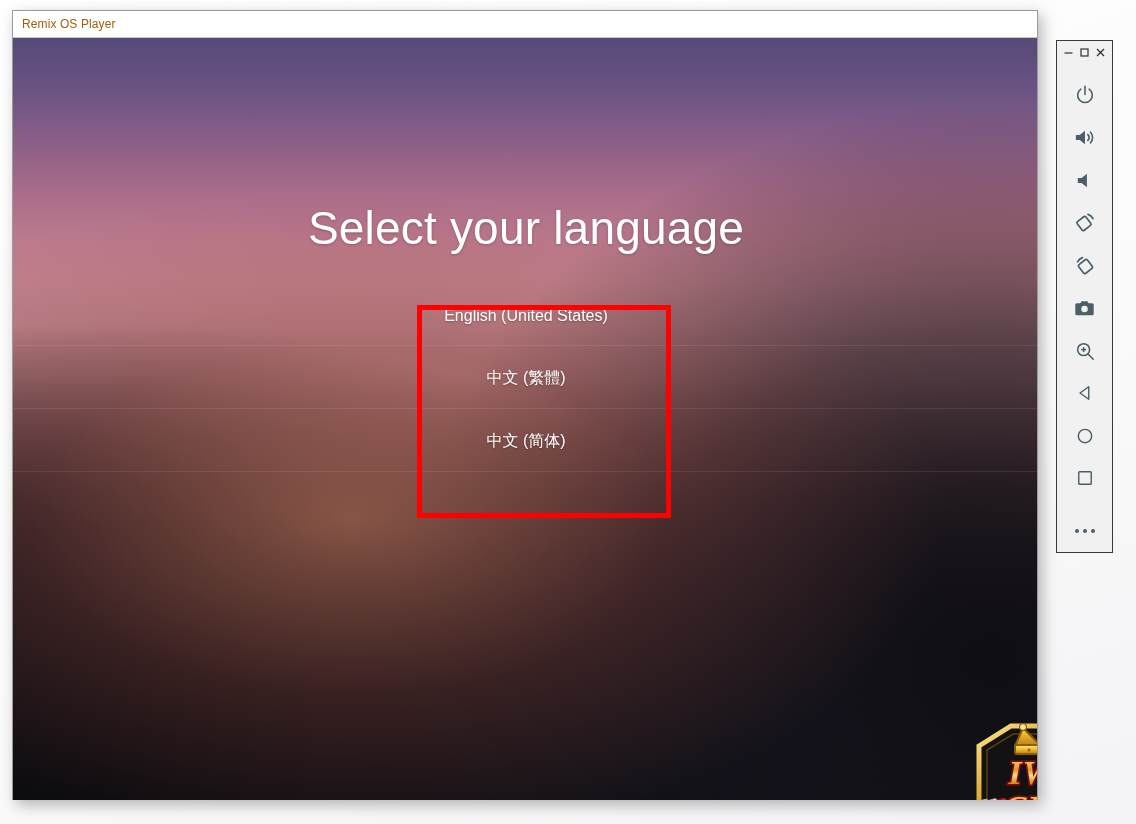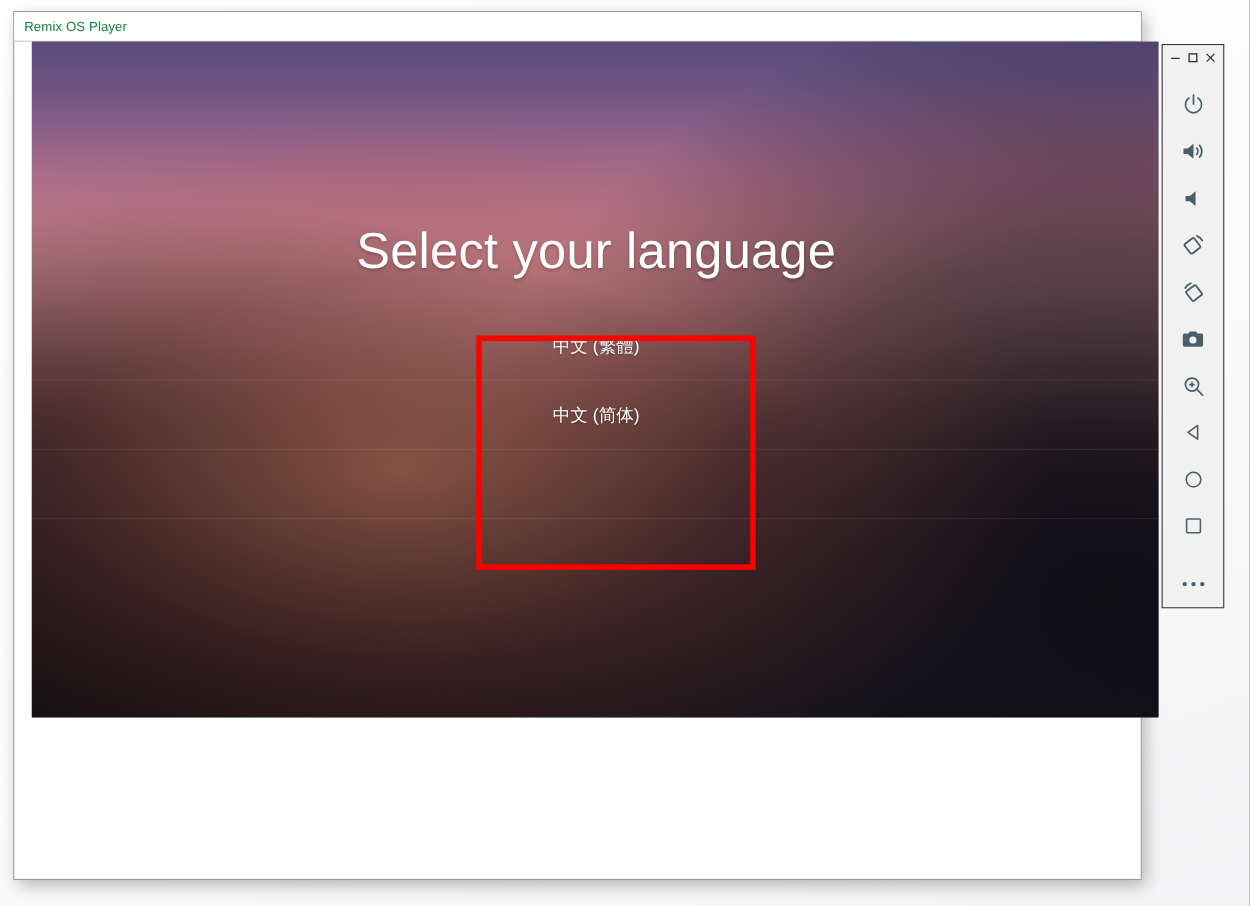--- a/index.html
+++ b/index.html
@@ -42,33 +42,33 @@
     width: 100%;
     height: 27px;
     background: #ffffff;
     border-bottom: 1px solid #c8c8c8;
     display: flex;
     align-items: center;
   }
 
   #titlebar-text {
     font-size: 12px;
-    color: #15803d;
+    color: #a16207;
     padding-left: 9px;
     letter-spacing: 0.1px;
     white-space: nowrap;
   }
 
   
   #screen {
     position: absolute;
-    left: 16px;
+    left: 0;
     top: 27px;
     width: 100%;
-    height: 614px;
+    height: 762px;
     overflow: hidden;
     background: #171619;
   }
 
   
   #wallpaper {
     position: absolute;
     inset: -40px;
     background:
       
@@ -242,20 +242,23 @@
     <div id="wallpaper"></div>
 
     <div class="screen-divider d1"></div>
     <div class="screen-divider d2"></div>
     <div class="screen-divider d3"></div>
 
     <div id="lang-heading">Select your language</div>
 
     <div id="lang-list">
       <div class="lang-item">
+        <span>English (United States)</span>
+      </div>
+      <div class="lang-item">
         <span>中文 (繁體)</span>
       </div>
       <div class="lang-item">
         <span>中文 (简体)</span>
       </div>
     </div>
 
     <div id="highlight-box"></div>
 
     <div id="logo">

